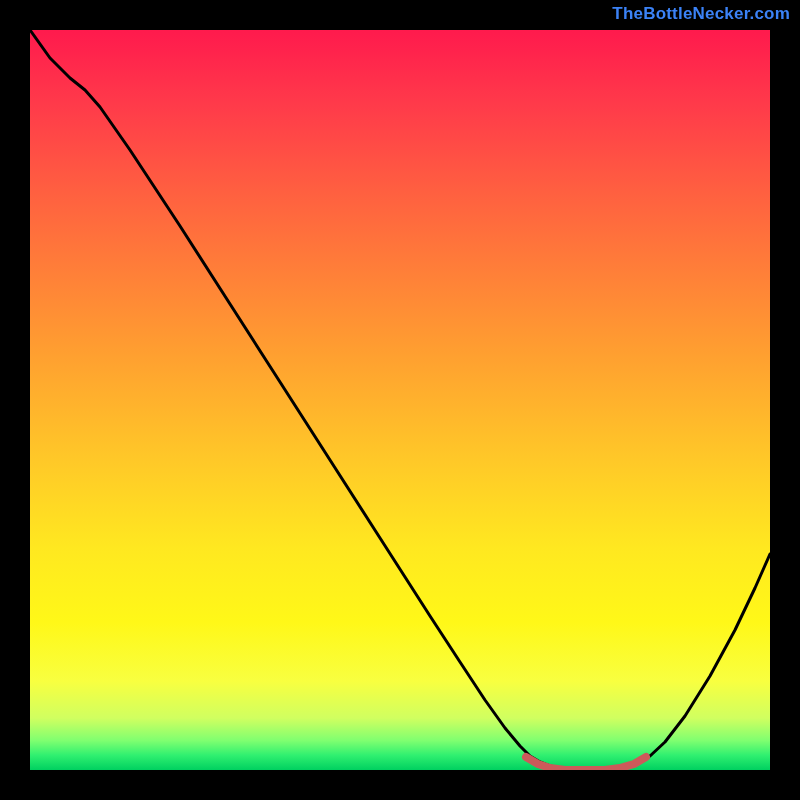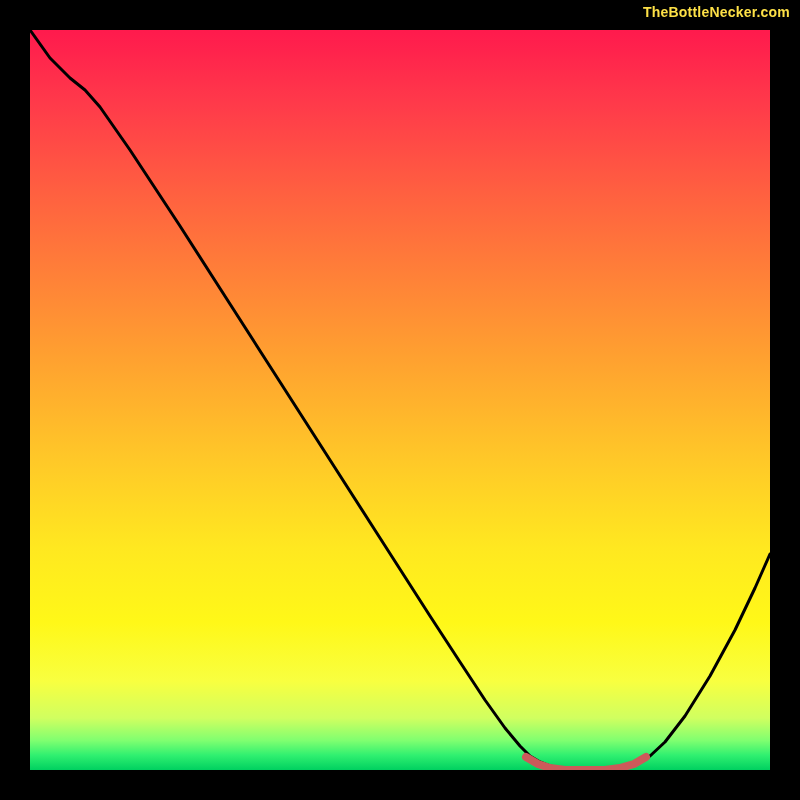--- a/index.html
+++ b/index.html
@@ -47,23 +47,23 @@
   }
   .curve {
     position: absolute;
     left: 0; top: 0;
   }
   .credit {
     position: absolute;
     top: 4px;
     right: 10px;
     font-family: Arial, Helvetica, sans-serif;
-    font-size: 14px;
+    font-size: 17px;
     font-weight: bold;
-    color: #fde047;
+    color: #3b82f6;
     letter-spacing: 0.2px;
   }
 </style>
 </head>
 <body>
 
 <div class="frame">
   <div class="credit">TheBottleNecker.com</div>
   <div class="plot">
     <div class="gradient"></div>

